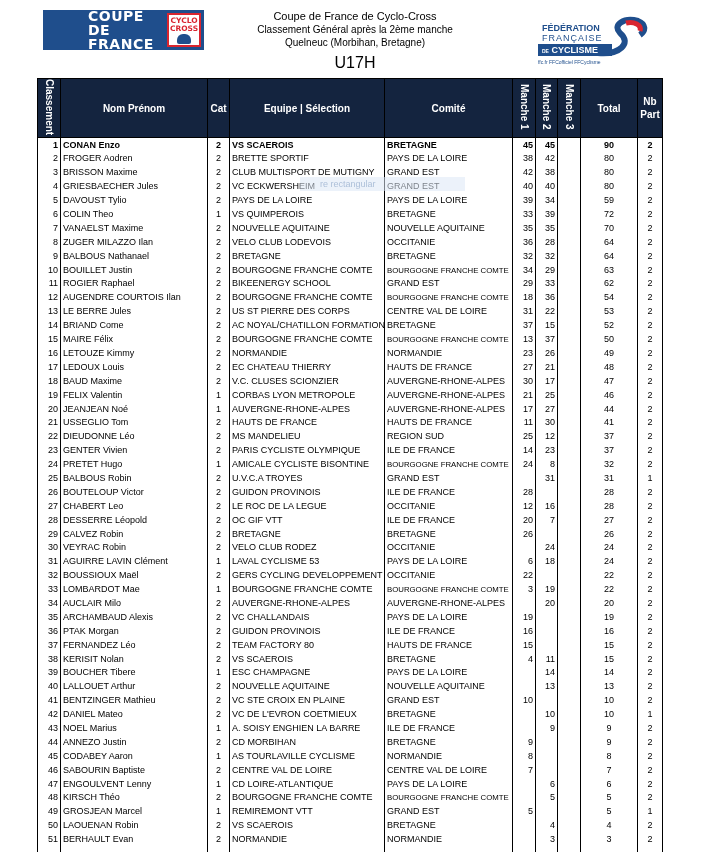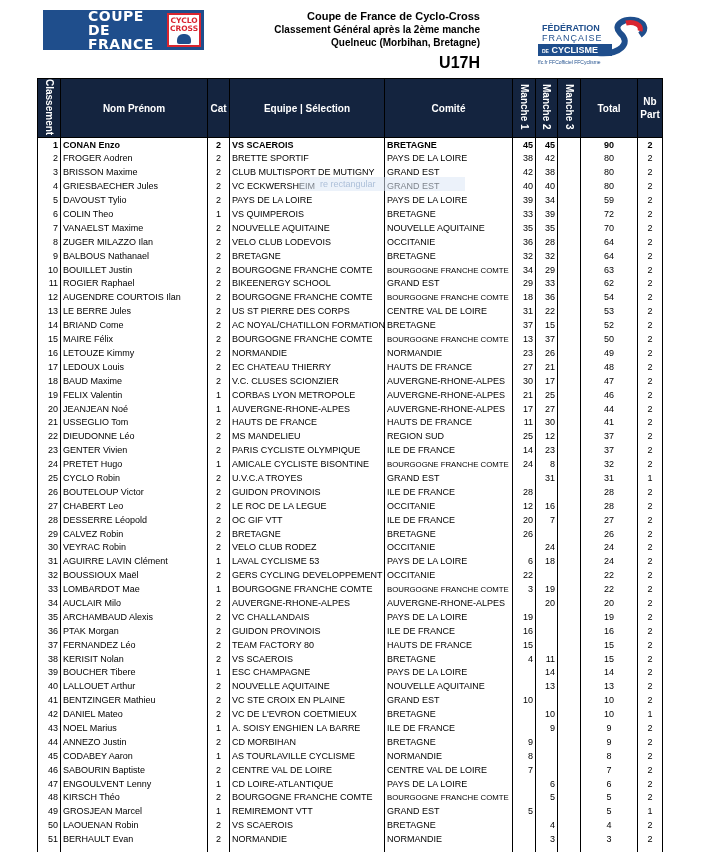--- a/index.html
+++ b/index.html
@@ -1,21 +1,21 @@
 <!DOCTYPE html>
 <html><head>
 <meta charset="utf-8">
 <style>
   html, body { margin:0; padding:0; background:#fff; }
   body { width:712px; height:852px; overflow:hidden; position:relative; font-family:"Liberation Sans", sans-serif; color:#000; }
   .logo-cdf { position:absolute; left:43px; top:10px; width:125px; height:40px; background:#1f4e8c; display:flex; align-items:center;padding-left:36px; }
   .logo-cdf .txt { color:#fff; font-family:"DejaVu Sans", sans-serif; font-weight:bold; font-size:14px; line-height:14px; letter-spacing:0.5px; padding-left:9px; width:82px; }
   .logo-cdf .cc { position:absolute; right:3px; top:3px; width:34px; height:34px; background:#fff; border:2px solid #d9252f; box-sizing:border-box; color:#d9252f; font-weight:bold; font-family:"DejaVu Sans", sans-serif; font-size:7.5px; line-height:8px; text-align:center; padding-top:2px; }
   .logo-cdf .cc .rider { display:block; margin:1px auto 0; width:14px; height:10px; background:#1f4e8c; border-radius:6px 6px 2px 2px; }
-  .title-block { position:absolute; left:230px; top:9px; width:250px; text-align:right; font-weight:bold; }
+  .title-block { position:absolute; left:230px; top:9px; width:250px; text-align:center; font-weight:normal; }
   .title-block .l1 { font-size:11px; line-height:14px; }
   .title-block .l2 { font-size:10px; line-height:13px; }
   .title-block .l3 { font-size:10px; line-height:13px; }
   .title-block .l4 { font-size:16px; line-height:20px; margin-top:4px; }
   .logo-ffc { position:absolute; left:532px; top:15px; width:122px; height:56px; }
   .logo-ffc .f1 { position:absolute; left:10px; top:8px; font-weight:bold; font-size:9px; color:#1f4e8c; }
   .logo-ffc .f2 { position:absolute; left:10px; top:18px; font-size:9px; color:#1f4e8c; letter-spacing:1px; }
   .logo-ffc .f3 { position:absolute; left:6px; top:29px; background:#1f4e8c; color:#fff; font-weight:bold; font-size:9px; padding:1px 14px 1px 4px; }
   .logo-ffc .f4 { position:absolute; left:6px; top:44px; font-size:5px; color:#1f4e8c; }
   .logo-ffc .swoosh { position:absolute; left:58px; top:0px; width:58px; height:44px; }
@@ -374,21 +374,21 @@
         <td class="">AMICALE CYCLISTE BISONTINE</td>
         <td class=" sm">BOURGOGNE FRANCHE COMTE</td>
         <td class="num">24</td>
         <td class="num">8</td>
         <td class="num"></td>
         <td class="cen">32</td>
         <td class="cen">2</td>
       </tr>
       <tr>
         <td class="num">25</td>
-        <td class="">CYCLO Robin</td>
+        <td class="">BALBOUS Robin</td>
         <td class="cen">2</td>
         <td class="">U.V.C.A TROYES</td>
         <td class="">GRAND EST</td>
         <td class="num"></td>
         <td class="num">31</td>
         <td class="num"></td>
         <td class="cen">31</td>
         <td class="cen">1</td>
       </tr>
       <tr>

